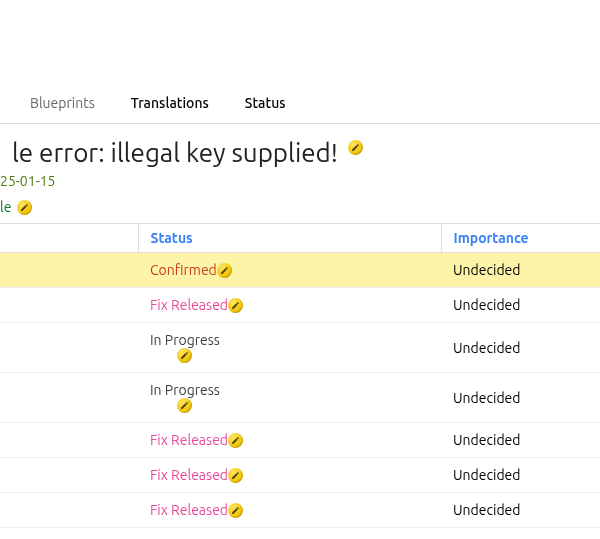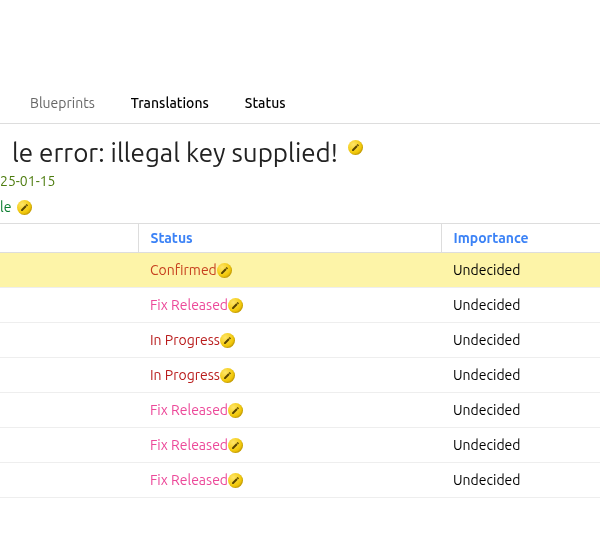--- a/index.html
+++ b/index.html
@@ -70,21 +70,21 @@
     padding: 9px 12px;
     border-bottom: 1px solid #eee;
     font-size: 14px;
     white-space: nowrap;
   }
   tr.hl td { background: #fdf4a8; }
   tr.border-top td { border-top: 1px solid #ddd; }
   .status { display: inline-flex; align-items: center; gap: 0; cursor: pointer; }
   .status.confirmed { color: #c7401f; }
   .status.fixreleased { color: #ec4899; }
-  .status.inprogress { color: #b91c1c; }
+  .status.inprogress { color: #404040; flex-direction: column; }
   .importance { color: #000000; }
   .edit-icon {
     display: inline-flex;
     width: 15px;
     height: 15px;
     border-radius: 50%;
     background: radial-gradient(circle at 35% 30%, #ffe568 0%, #f2c90b 55%, #d9a400 100%);
     align-items: center;
     justify-content: center;
     box-shadow: inset -1px -1px 1px rgba(0,0,0,0.15);

